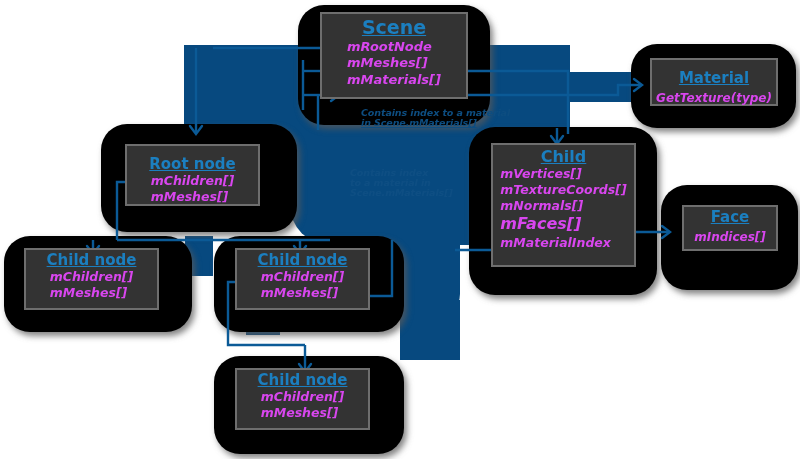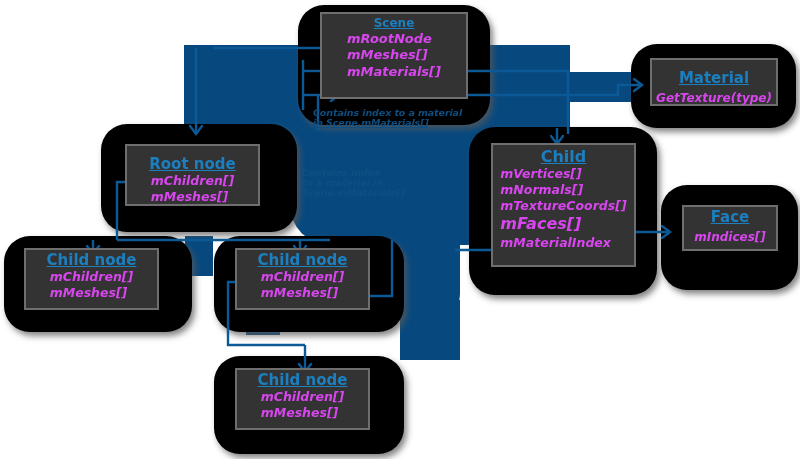--- a/index.html
+++ b/index.html
@@ -20,21 +20,21 @@
                   font-family:"DejaVu Sans",sans-serif;line-height:1.15;}
   .nodebox .field{color:#d946ef;font-style:italic;font-weight:bold;
                   font-family:"DejaVu Sans",sans-serif;line-height:1.28;
                   text-align:left;white-space:nowrap;}
   .fields{display:inline-block;}
   svg.arrows{position:absolute;left:0;top:0;width:800px;height:459px;overflow:visible;}
 
   
   .note{position:absolute;color:#0d4d80;font-style:italic;font-weight:bold;
         font-family:"DejaVu Sans",sans-serif;font-size:9.5px;line-height:1.05;
-        white-space:nowrap;letter-spacing:-.1px;}
+        white-space:nowrap;letter-spacing:-.1px;margin-left:48px;}
   .note.ghost2{color:#1d5a8c;opacity:.35;}
 </style>
 </head>
 <body>
 
 <div id="stage">
 
   <div class="bluefield" style="left:184px;top:45px;width:380px;height:90px;"></div>
   <div class="bluefield" style="left:470px;top:45px;width:100px;height:200px;"></div>
   <div class="bluefield" style="left:560px;top:72px;width:80px;height:30px;"></div>
@@ -94,21 +94,21 @@
       <path d="M662 226 L670 232 L662 238"></path>
       <path d="M190 126 L196 134 L202 126"></path>
       <path d="M551 136 L557 144 L563 136"></path>
       <path d="M87 246 L93 254 L99 246"></path>
       <path d="M294 246 L300 254 L306 246"></path>
       <path d="M299 364 L305 372 L311 364"></path>
     </g>
   </svg>
 
   <div class="nodebox" style="left:320px;top:12px;width:148px;height:87px;padding-top:3px;">
-    <div class="title" style="font-size:12px;">Scene</div>
+    <div class="title" style="font-size:19px;">Scene</div>
     <div class="fields">
       <div class="field" style="font-size:13px;">mRootNode</div>
       <div class="field" style="font-size:13px;">mMeshes[]</div>
       <div class="field" style="font-size:13px;">mMaterials[]</div>
     </div>
   </div>
 
   <div class="nodebox" style="left:650px;top:58px;width:128px;height:48px;padding-top:10px;">
     <div class="title" style="font-size:15px;">Material</div>
     <div class="fields">
@@ -121,22 +121,22 @@
     <div class="fields">
       <div class="field" style="font-size:12.5px;">mChildren[]</div>
       <div class="field" style="font-size:12.5px;">mMeshes[]</div>
     </div>
   </div>
 
   <div class="nodebox" style="left:491px;top:143px;width:145px;height:124px;padding-top:3px;">
     <div class="title" style="font-size:16px;">Child</div>
     <div class="fields">
       <div class="field" style="font-size:12.5px;">mVertices[]</div>
+      <div class="field" style="font-size:12.5px;">mTextureCoords[]</div>
       <div class="field" style="font-size:12.5px;">mNormals[]</div>
-      <div class="field" style="font-size:12.5px;">mTextureCoords[]</div>
       <div class="field" style="font-size:16px;">mFaces[]</div>
       <div class="field" style="font-size:12.5px;">mMaterialIndex</div>
     </div>
   </div>
 
   <div class="nodebox" style="left:682px;top:205px;width:96px;height:46px;padding-top:2px;">
     <div class="title" style="font-size:15px;">Face</div>
     <div class="fields">
       <div class="field" style="font-size:12px;">mIndices[]</div>
     </div>

